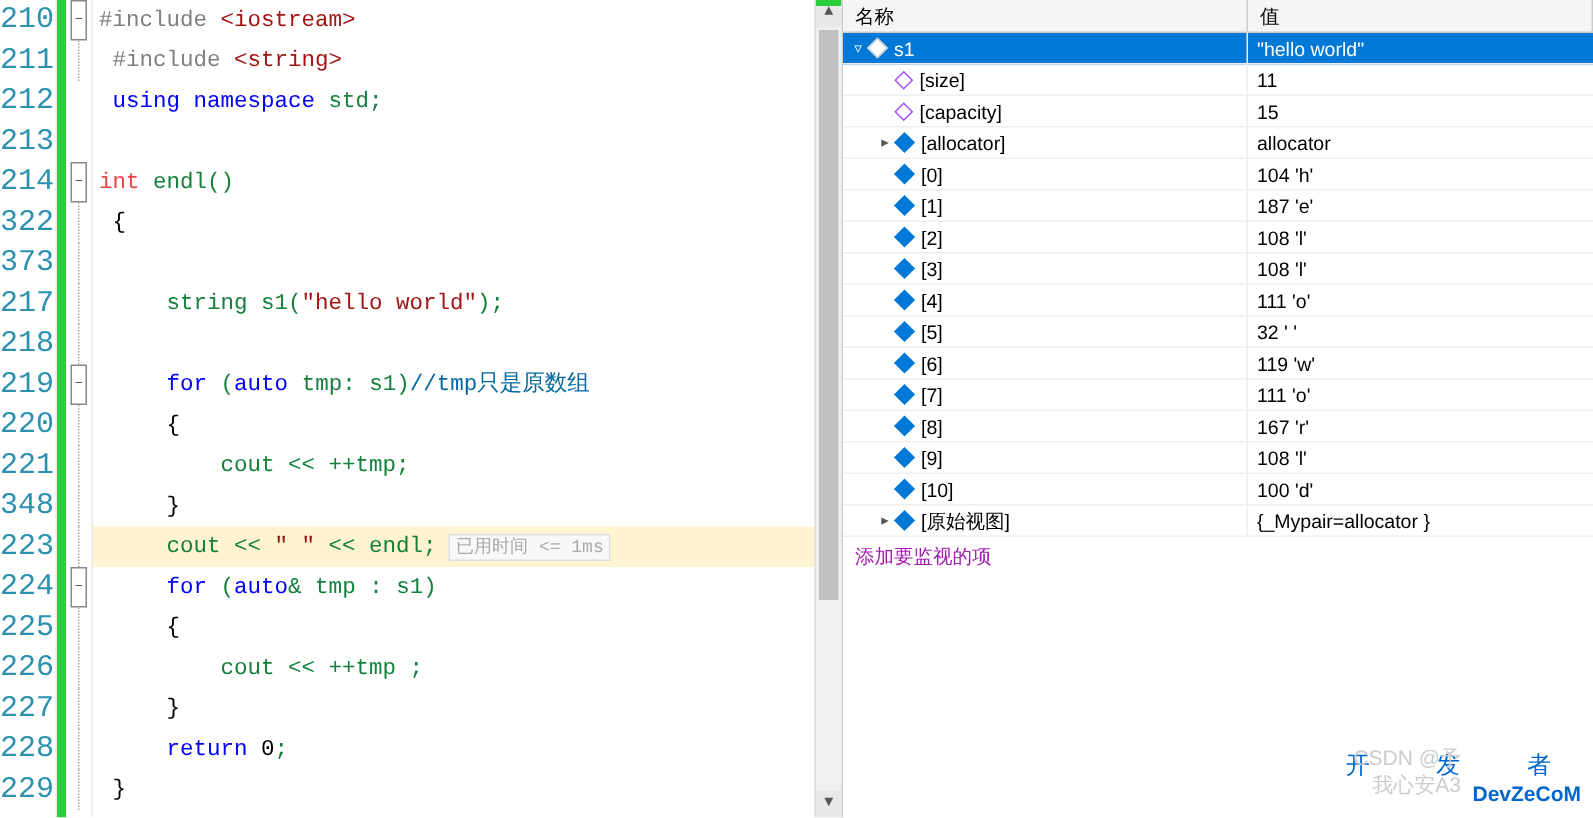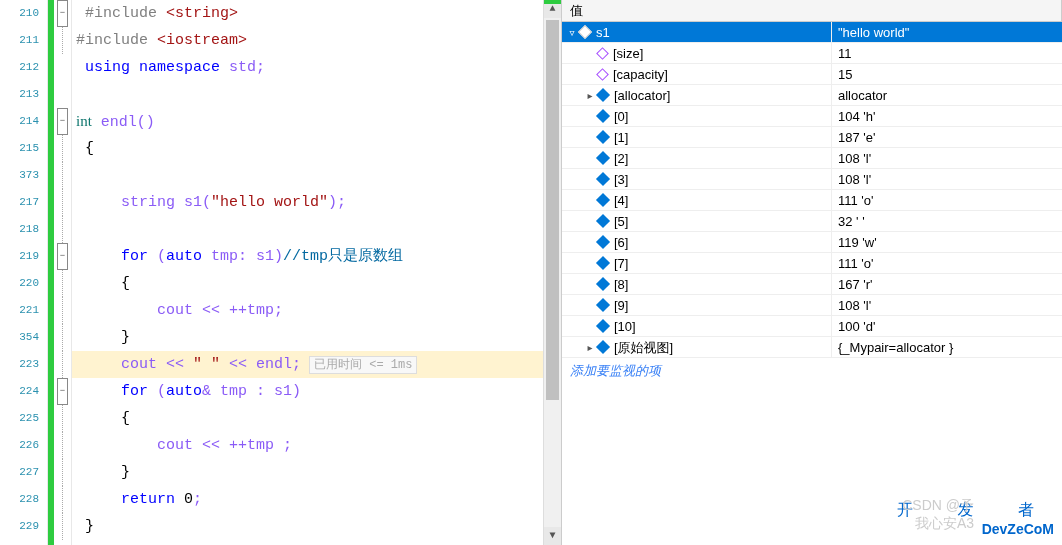--- a/index.html
+++ b/index.html
@@ -15,27 +15,27 @@
     .code-pane {
       width: 562px;
       height: 100%;
       display: flex;
       background: #fff;
       border-right: 1px solid #ccc;
       position: relative;
       overflow: hidden;
     }
     .gutter {
-      width: 48px;
+      width: 38px;
       background: #fff;
       color: #2b91af;
       text-align: right;
       padding-right: 8px;
       border-right: 1px solid #e8e8e8;
-      font-size: 11px;
+      font-size: 20px;
     }
     .gutter div { height: 27px; line-height: 27px; }
     .green-bar {
       width: 6px;
       background: #2ecc40;
     }
     .fold-gutter {
       width: 18px;
       background: #fff;
       border-right: 1px solid #e8e8e8;
@@ -69,24 +69,24 @@
     }
     .code-line {
       height: 27px;
       line-height: 27px;
       white-space: pre;
       padding-left: 4px;
     }
     .include-hash { color: #808080; }
     .include-lib { color: #a31515; }
     .kw { color: #0000ff; }
-    .type { color: #0f766e; font-family: Liberation Serif, serif; }
+    .type { color: #ef4444; }
     .str { color: #a31515; }
     .comment { color: #0369a1; }
-    .plain { color: #8b5cf6; }
+    .plain { color: #15803d; }
     .num { color: #000; }
     .time-hint {
       color: #aaa;
       font-size: 12px;
       margin-left: 8px;
       border: 1px solid #ddd;
       padding: 1px 4px;
       background: #f8f8f8;
     }
     .bp-highlight {
@@ -187,22 +187,21 @@
     }
     .expander {
       width: 12px;
       text-align: center;
       color: #555;
       font-size: 10px;
       cursor: pointer;
     }
     .watch-row.selected .expander { color: #fff; }
     .add-watch {
-      color: #3b82f6;
-      font-style: italic;
+      color: #a21caf;
       padding: 2px 8px;
       height: 22px;
       line-height: 22px;
     }
     .watermark {
       position: absolute;
       right: 8px;
       bottom: 8px;
       text-align: right;
       pointer-events: none;
@@ -229,28 +228,28 @@
 </head>
 <body>
 
 <div class="code-pane">
   <div class="gutter" id="gutter">
       <div>210</div>
       <div>211</div>
       <div>212</div>
       <div>213</div>
       <div>214</div>
-      <div>215</div>
+      <div>322</div>
       <div>373</div>
       <div>217</div>
       <div>218</div>
       <div>219</div>
       <div>220</div>
       <div>221</div>
-      <div>354</div>
+      <div>348</div>
       <div>223</div>
       <div>224</div>
       <div>225</div>
       <div>226</div>
       <div>227</div>
       <div>228</div>
       <div>229</div>
     </div>
   <div class="green-bar"></div>
   <div class="fold-gutter" id="fold-gutter">
@@ -305,22 +304,22 @@
         <div class="fold-line"></div>
       </div>
       <div>
         <div class="fold-line"></div>
       </div>
       <div>
         <div class="fold-line"></div>
       </div>
     </div>
   <div class="code-content" id="code-content">
+      <div class="code-line"><span class="include-hash">#include </span><span class="include-lib">&lt;iostream&gt;</span></div>
       <div class="code-line"> <span class="include-hash">#include </span><span class="include-lib">&lt;string&gt;</span></div>
-      <div class="code-line"><span class="include-hash">#include </span><span class="include-lib">&lt;iostream&gt;</span></div>
       <div class="code-line"> <span class="kw">using</span> <span class="kw">namespace</span> <span class="plain">std;</span></div>
       <div class="code-line"></div>
       <div class="code-line"><span class="type">int</span> <span class="plain">endl()</span></div>
       <div class="code-line"> {</div>
       <div class="code-line"></div>
       <div class="code-line">     <span class="plain">string s1(</span><span class="str">"hello world"</span><span class="plain">);</span></div>
       <div class="code-line"></div>
       <div class="code-line">     <span class="kw">for</span> <span class="plain">(</span><span class="kw">auto</span> <span class="plain">tmp: s1)</span><span class="comment">//tmp只是原数组</span></div>
       <div class="code-line">     {</div>
       <div class="code-line">         <span class="plain">cout &lt;&lt; ++tmp;</span></div>
@@ -336,20 +335,21 @@
   <div class="vscroll">
     <div class="green-top-mark"></div>
     <div class="vscroll-arrow">▲</div>
     <div class="vscroll-thumb"></div>
     <div class="vscroll-arrow" style="position:absolute;bottom:0;left:0;right:0">▼</div>
   </div>
 </div>
 
 <div class="watch-pane">
   <div class="watch-header">
+    <div class="wh-name">名称</div>
     <div class="wh-value">值</div>
   </div>
   <div id="watch-body">
       <div class="watch-row selected">
         <div class="wr-name">
           <span class="expander" style="margin-left: 4px;">▿</span>
           <span class="wr-icon cube-white"></span>
           <span>s1</span>
         </div>
         <div class="wr-value">"hello world"</div>

